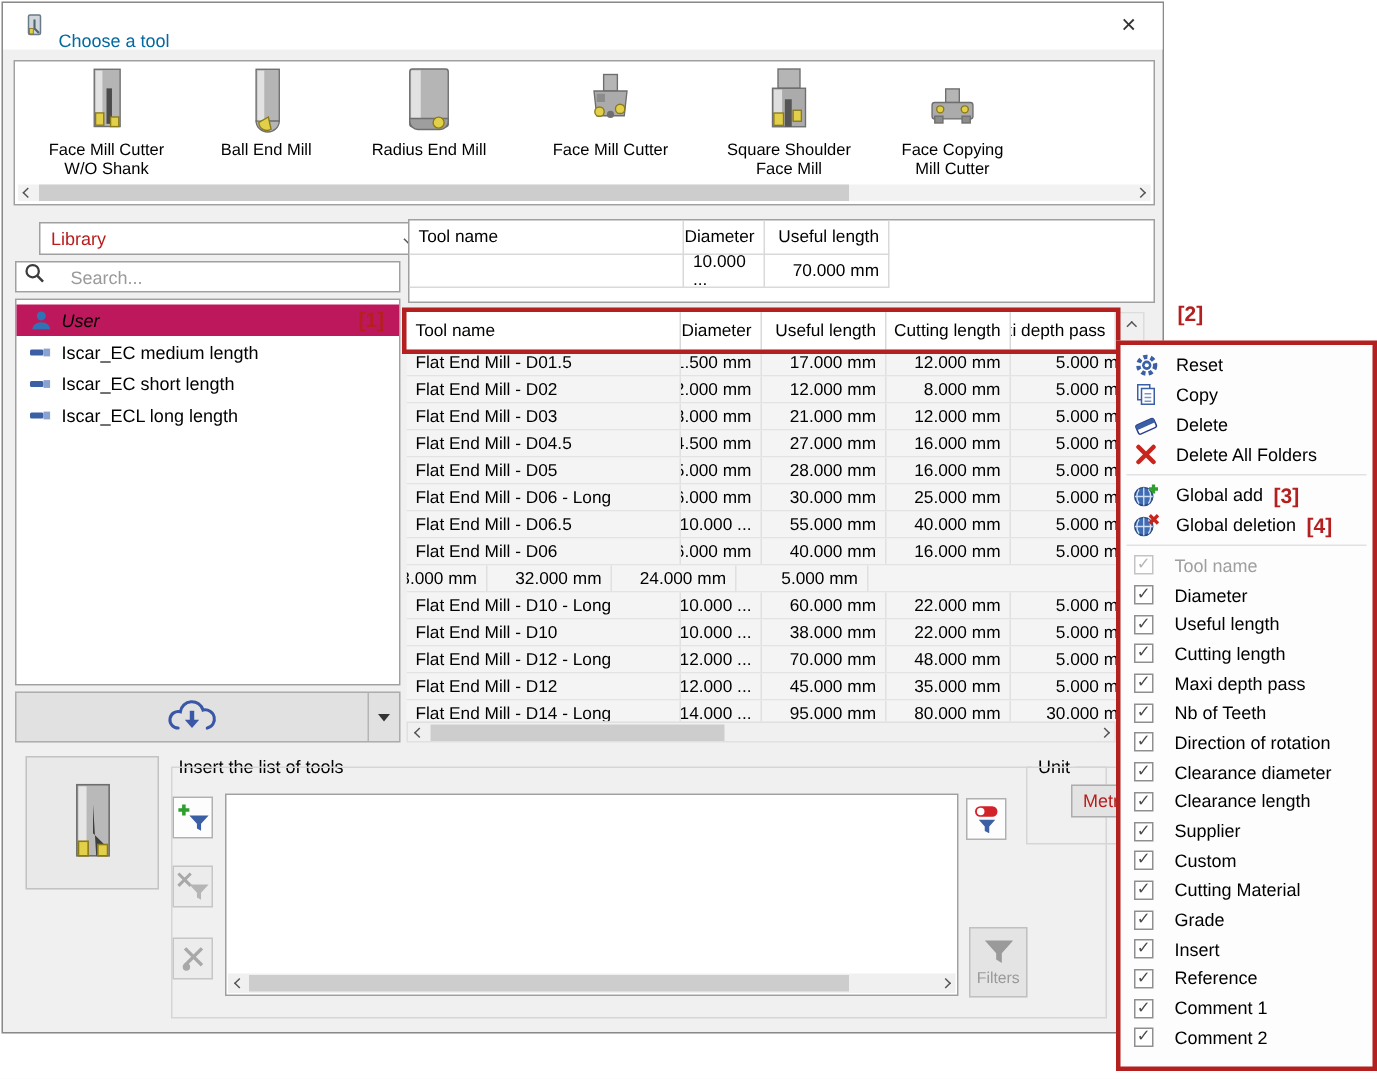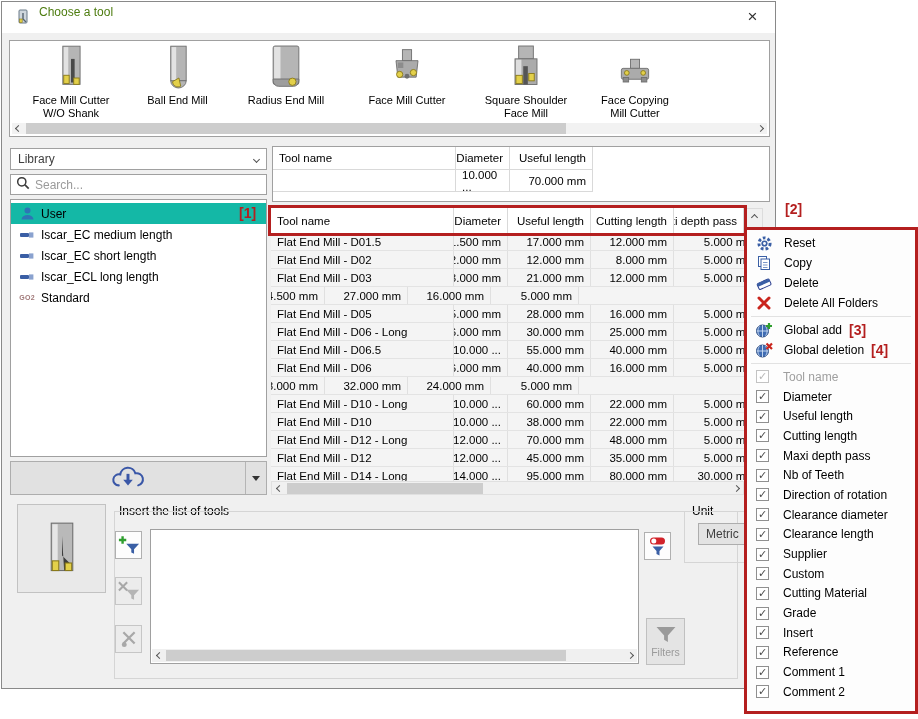--- a/index.html
+++ b/index.html
@@ -3,50 +3,50 @@
 <meta charset="utf-8">
 <style>
   * { margin:0; padding:0; box-sizing:border-box; }
   html,body { width:918px; height:719px; background:#fff; font-family:"Liberation Sans", sans-serif; }
   .page { position:relative; width:918px; height:719px; overflow:hidden; background:#fff; }
 
   
   .dialog { position:absolute; left:1px; top:1px; width:775px; height:688px; background:#f0f0f0; border:1px solid #898989; }
   .titlebar { position:absolute; left:0; top:0; width:100%; height:31px; background:#ffffff; }
   .title-icon { position:absolute; left:13px; top:7px; width:16px; height:17px; }
-  .title-text { position:absolute; left:37px; top:3px; font-size:12px; color:#4d7c0f; }
+  .title-text { position:absolute; left:37px; top:18px; font-size:12px; color:#0369a1; }
   .close-btn { position:absolute; right:0; top:0; width:45px; height:30px; display:flex; align-items:center; justify-content:center; font-size:17px; color:#333; cursor:pointer; }
 
   
   .toolstrip { position:absolute; left:7px; top:38px; width:761px; height:97px; background:#fff; border:1px solid #a0a0a0; overflow:hidden; }
   .strip-items { position:absolute; left:2px; top:2px; height:81px; display:flex; }
   .strip-item { height:81px; display:flex; flex-direction:column; align-items:center; padding-top:1px; }
   .strip-item.selected { background:#d6d6d6; }
   .strip-icon { height:48px; display:flex; align-items:flex-end; justify-content:center; }
   .strip-label { font-size:11px; line-height:13px; text-align:center; color:#000; margin-top:2px; white-space:pre-line; }
   .strip-scrollbar { position:absolute; left:2px; bottom:2px; width:755px; height:11px; background:#f2f2f2; }
   .strip-thumb { position:absolute; left:14px; top:0; width:540px; height:11px; background:#cdcdcd; }
   .sb-arrow { position:absolute; top:0; width:13px; height:11px; display:flex; align-items:center; justify-content:center; }
 
   .chv { display:inline-block; width:5px; height:5px; border-right:1.4px solid #555; border-bottom:1.4px solid #555; }
   .chv-left { transform:rotate(135deg); }
   .chv-right { transform:rotate(-45deg); }
   .chv-up { transform:rotate(-135deg); }
   .chv-down { transform:rotate(45deg); }
 
   
-  .combo { position:absolute; background:#fff; border:1px solid #a0a0a0; font-size:12px; color:#404040; display:flex; align-items:center; padding:0 7px; }
+  .combo { position:absolute; background:#fff; border:1px solid #a0a0a0; font-size:12px; color:#b91c1c; display:flex; align-items:center; padding:0 7px;margin-left:16px; }
   .combo .chv { margin-left:auto; }
   .library-combo { left:8px; top:146px; width:257px; height:22px; }
   .searchbox { position:absolute; left:8px; top:172px; width:257px; height:21px; background:#fff; border:1px solid #a0a0a0; display:flex; align-items:center; padding:0 5px; }
-  .searchbox input { border:none; outline:none; flex:1; font-size:12px; font-family:"Liberation Sans",sans-serif; color:#333; background:transparent; margin-left:5px; }
+  .searchbox input { border:none; outline:none; flex:1; font-size:12px; font-family:"Liberation Sans",sans-serif; color:#333; background:transparent; margin-left:17px; }
   .searchbox input::placeholder { color:#9a9a9a; }
   .tree { position:absolute; left:8px; top:197px; width:257px; height:258px; background:#fff; border:1px solid #a0a0a0; padding-top:3px; }
   .tree-item { height:21px; display:flex; align-items:center; padding-left:6px; font-size:12px; color:#000; cursor:default; }
-  .tree-item.selected { background:#14b8a6; }
+  .tree-item.selected { background:#be185d;font-style:italic; }
   .tree-item .ticon { width:20px; display:flex; justify-content:center; margin-right:4px; }
   .go2-txt { font-size:7px; font-weight:bold; color:#a07878; letter-spacing:.3px; }
 
   .dl-btn { position:absolute; left:8px; top:459px; width:257px; height:34px; background:#e1e1e1; border:1px solid #adadad; display:flex; align-items:center; }
   .dl-main { flex:1; display:flex; justify-content:center; align-items:center; height:100%; border-right:1px solid #b5b5b5; }
   .dl-arrow { width:20px; height:100%; display:flex; align-items:center; justify-content:center; }
   .tri-down { width:0; height:0; border-left:4px solid transparent; border-right:4px solid transparent; border-top:5px solid #333; }
 
   
   .ptable { position:absolute; left:270px; top:144px; width:498px; height:56px; background:#fff; border:1px solid #a0a0a0; }
@@ -252,26 +252,20 @@
         </div>
         <div class="tree-item">
           <span class="ticon">
             <svg width="16" height="10" viewBox="0 0 16 10">
               <rect x="1" y="3" width="9" height="4" rx="1" fill="#3a5fa5"></rect>
               <rect x="10" y="2.4" width="4.4" height="5.2" fill="#8aa2cf"></rect>
             </svg>
           </span>
           <span>Iscar_ECL long length</span>
         </div>
-        <div class="tree-item">
-          <span class="ticon">
-            <span class="go2-txt">GO2</span>
-          </span>
-          <span>Standard</span>
-        </div>
       </div>
 
     <div class="dl-btn">
       <div class="dl-main">
         <svg width="38" height="24" viewBox="0 0 40 26">
           <path d="M10 21a6 6 0 1 1 1.6-11.8A8.4 8.4 0 0 1 28 8a6 6 0 0 1 3 13" fill="none" stroke="#3a57a7" stroke-width="2.2" stroke-linecap="round"></path>
           <rect x="18.4" y="8.5" width="3.2" height="7.5" fill="#3a57a7"></rect>
           <polygon points="14.8,15 25.2,15 20,21" fill="#3a57a7"></polygon>
         </svg>
       </div>
@@ -316,20 +310,21 @@
           <div class="tcell num" style="width: 88px;">5.000 mm</div>
         </div>
         <div class="trow">
           <div class="tcell" style="width: 183px;">Flat End Mill - D03</div>
           <div class="tcell num" style="width: 54px;">3.000 mm</div>
           <div class="tcell num" style="width: 83px;">21.000 mm</div>
           <div class="tcell num" style="width: 83px;">12.000 mm</div>
           <div class="tcell num" style="width: 88px;">5.000 mm</div>
         </div>
         <div class="trow">
+          <div class="tcell" style="width: 183px;">Flat End Mill - D04.5</div>
           <div class="tcell num" style="width: 54px;">4.500 mm</div>
           <div class="tcell num" style="width: 83px;">27.000 mm</div>
           <div class="tcell num" style="width: 83px;">16.000 mm</div>
           <div class="tcell num" style="width: 88px;">5.000 mm</div>
         </div>
         <div class="trow">
           <div class="tcell" style="width: 183px;">Flat End Mill - D05</div>
           <div class="tcell num" style="width: 54px;">5.000 mm</div>
           <div class="tcell num" style="width: 83px;">28.000 mm</div>
           <div class="tcell num" style="width: 83px;">16.000 mm</div>

